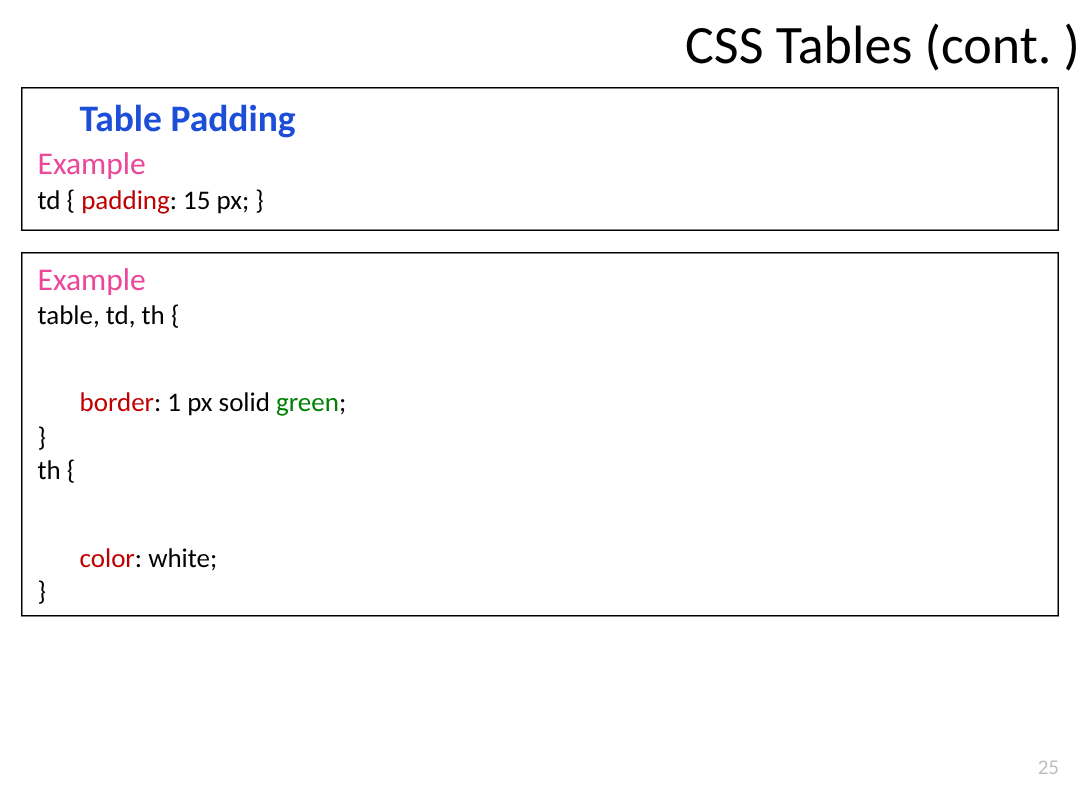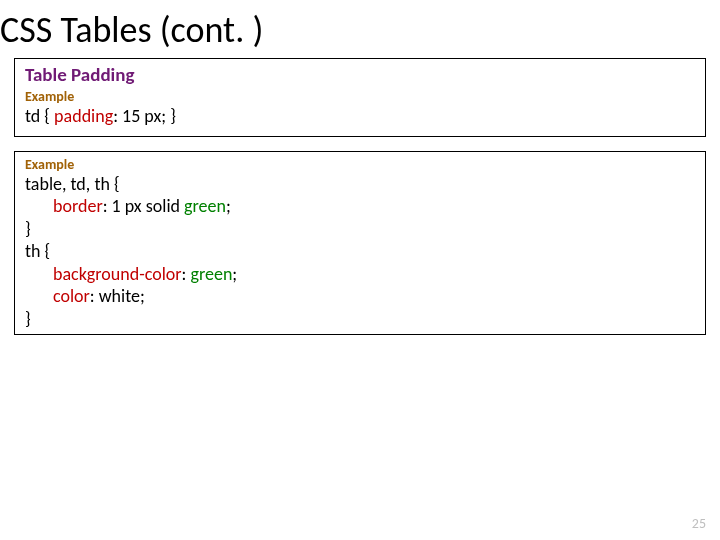--- a/index.html
+++ b/index.html
@@ -5,57 +5,59 @@
   * { margin: 0; padding: 0; box-sizing: border-box; }
   body {
     width: 720px;
     height: 540px;
     background: #ffffff;
     font-family: Calibri, Arial, sans-serif;
     position: relative;
     overflow: hidden;
   }
   .slide-title {
-    text-align: left;
+    text-align: right;
     font-size: 36px;
     color: #000;
     font-weight: 400;
     padding-top: 8px;
     padding-bottom: 6px;
   }
   .box {
     border: 1px solid #000;
     margin: 0 14px 14px 14px;
     padding: 4px 10px 8px 10px;
   }
   .section-heading {
-    font-size: 19px;
+    font-size: 25px;
     font-weight: 700;
-    color: #701a75;
+    color: #1d4ed8;
     margin-bottom: 2px;
+    margin-left: 28px;
   }
   .example-label {
-    font-size: 14px;
-    font-weight: 700;
-    color: #a16207;
+    font-size: 21px;
+    font-weight: 400;
+    color: #ec4899;
     margin-bottom: 0px;
   }
   .code-line {
     font-size: 18px;
     color: #000;
     line-height: 1.25;
   }
   .code-indent {
     padding-left: 28px;
+    margin-top: 36px;
   }
   .prop-red { color: #c00000; }
   .kw-green { color: #008000; }
   .page-num {
     position: absolute;
-    bottom: 8px;
+    bottom: 20px;
     right: 14px;
     font-size: 14px;
     color: #bfbfbf;
   }
 </style>
 </head>
 <body>
 
 <div class="slide-title">CSS Tables (cont. )</div>
 
@@ -69,21 +71,18 @@
 
 <div class="box" style="padding-bottom:4px;">
   <div class="example-label">Example</div>
   <div class="code-line">table, td, th {</div>
   <div class="code-line code-indent">
     <span class="prop-red">border</span><span>: 1 px solid </span><span class="kw-green">green</span><span>;</span>
   </div>
   <div class="code-line">}</div>
   <div class="code-line">th {</div>
   <div class="code-line code-indent">
-    <span class="prop-red">background-color</span><span>: </span><span class="kw-green">green</span><span>;</span>
-  </div>
-  <div class="code-line code-indent">
     <span class="prop-red">color</span><span>: </span><span>white</span><span>;</span>
   </div>
   <div class="code-line">}</div>
 </div>
 
 <div class="page-num">25</div>
 
 </body></html>

